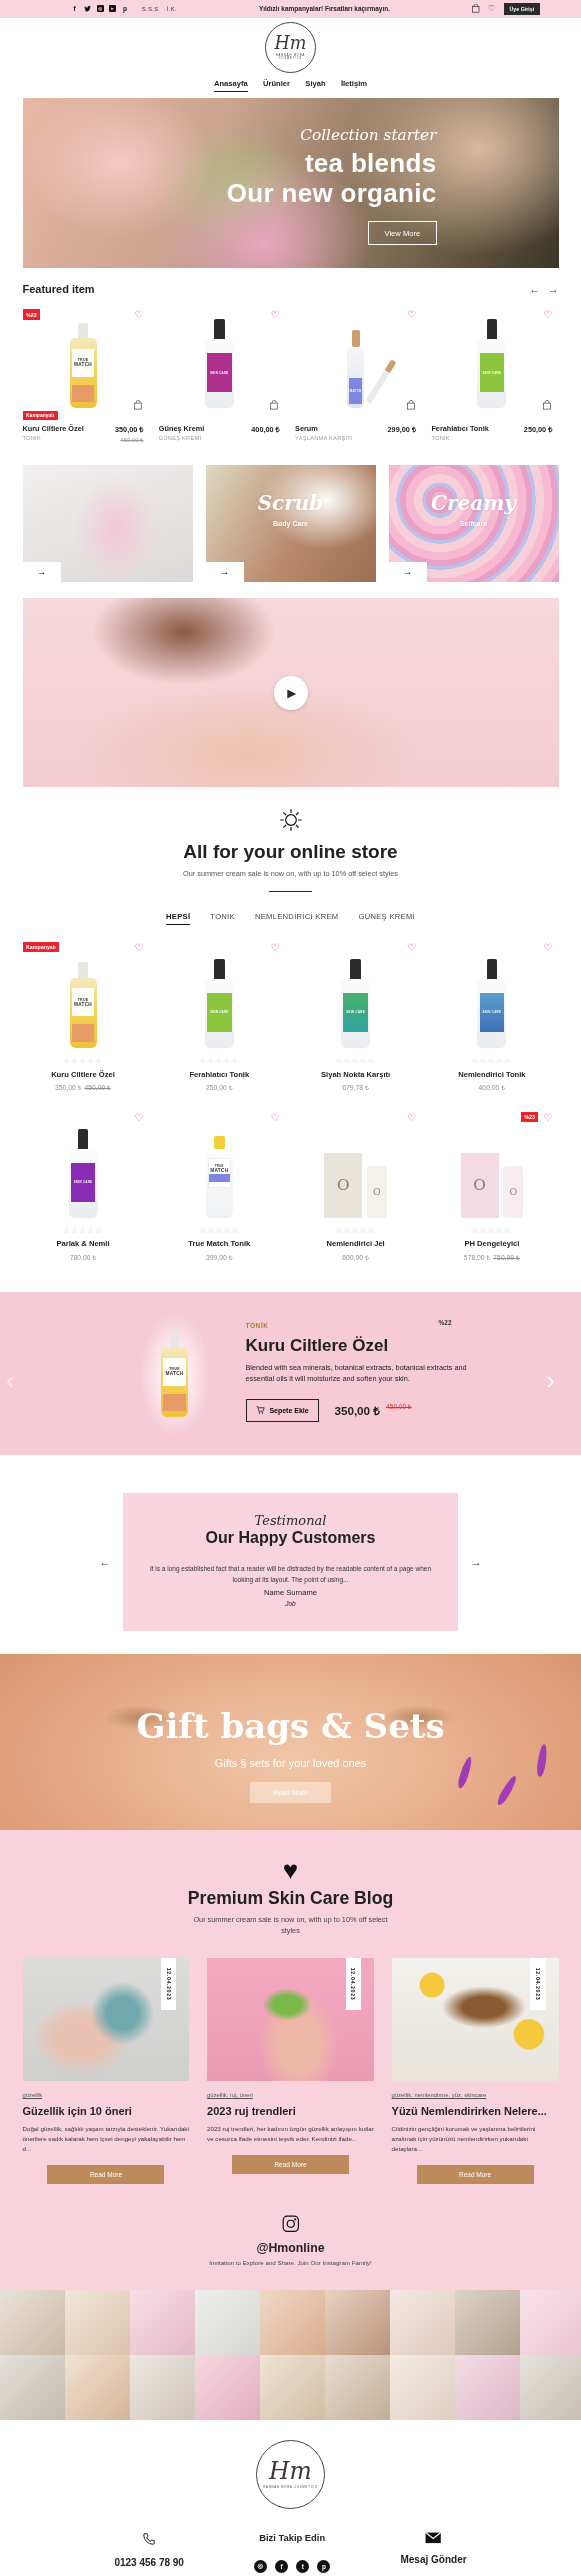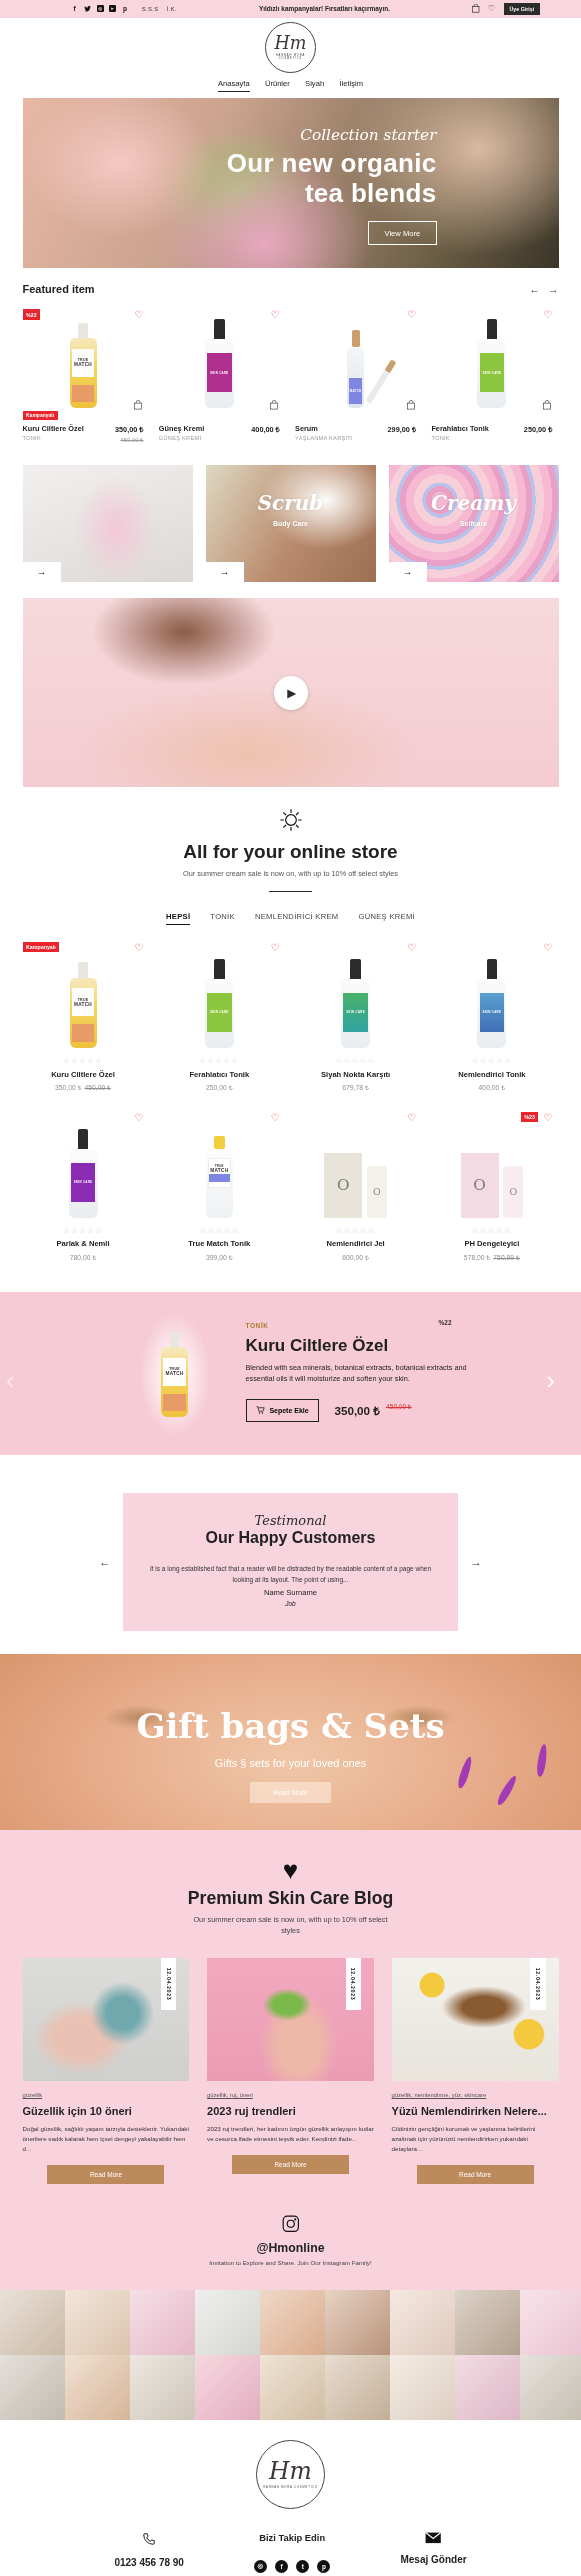--- a/index.html
+++ b/index.html
@@ -15,21 +15,21 @@
   .topbar .msg { flex:1; text-align:center; font-size:6.5px; font-weight:bold; color:#222; }
   .topbar .right { display:flex; align-items:center; gap:8.2px; margin-right:35px; }
   .login-btn { background:#2b2b2b; color:#fff; font-size:5.3px; padding:2.9px 5.9px; border:none; font-weight:bold; cursor:pointer; }
   .hollow { font-size:8.2px; line-height:1; color:#222; }
 
   
   .header { text-align:center; padding-top:4.7px; }
   .logo-circle { width:51px; height:51px; border:0.9px solid #4a4340; border-radius:50%; margin:0 auto; display:flex; flex-direction:column; align-items:center; justify-content:center; }
   .logo-hm { font-family:"DejaVu Serif", serif; font-style:italic; font-size:17.6px; color:#3d3735; line-height:1; }
   .logo-sub { font-size:2.6px; letter-spacing:0.9px; color:#3d3735; margin-top:1.8px; }
-  .nav { display:flex; justify-content:center; gap:15.3px; margin-top:5.9px; font-size:7.6px; font-weight:normal; color:#222; }
+  .nav { display:flex; justify-content:center; gap:15.3px; margin-top:5.9px; font-size:7.6px; font-weight:bold; color:#222; }
   .nav a { text-decoration:none; color:#222; padding-bottom:2.9px; }
   .nav a.active { border-bottom:1.2px solid #222; }
 
   
   .hero { position:relative; height:170px; margin-top:5.9px; overflow:hidden;
     background:
       radial-gradient(135px 106px at 18% 38%, #f4c9c2 0%, rgba(244,201,194,0) 70%),
       radial-gradient(153px 129px at 45% 85%, #e8a7c0 0%, rgba(232,167,192,0) 70%),
       radial-gradient(117px 100px at 40% 55%, #a8bf77 0%, rgba(168,191,119,0) 65%),
       radial-gradient(176px 141px at 85% 30%, #d9b9a2 0%, rgba(217,185,162,0) 75%),
@@ -255,22 +255,22 @@
     <a>Ürünler</a>
     <a>Siyah</a>
     <a>İletişim</a>
   </nav>
 </div>
 
 <div class="wrap">
   <div class="hero">
     <div class="hero-text">
       <div class="hero-eyebrow">Collection starter</div>
+      <div class="hero-title">tea blends</div>
       <div class="hero-title">Our new organic</div>
-      <div class="hero-title">tea blends</div>
       <button class="hero-btn">View More</button>
     </div>
   </div>
 
   <div class="featured">
     <div class="sec-row">
       <div class="sec-title">Featured item</div>
       <div class="arrows">
         <span>←</span>
         <span>→</span>

